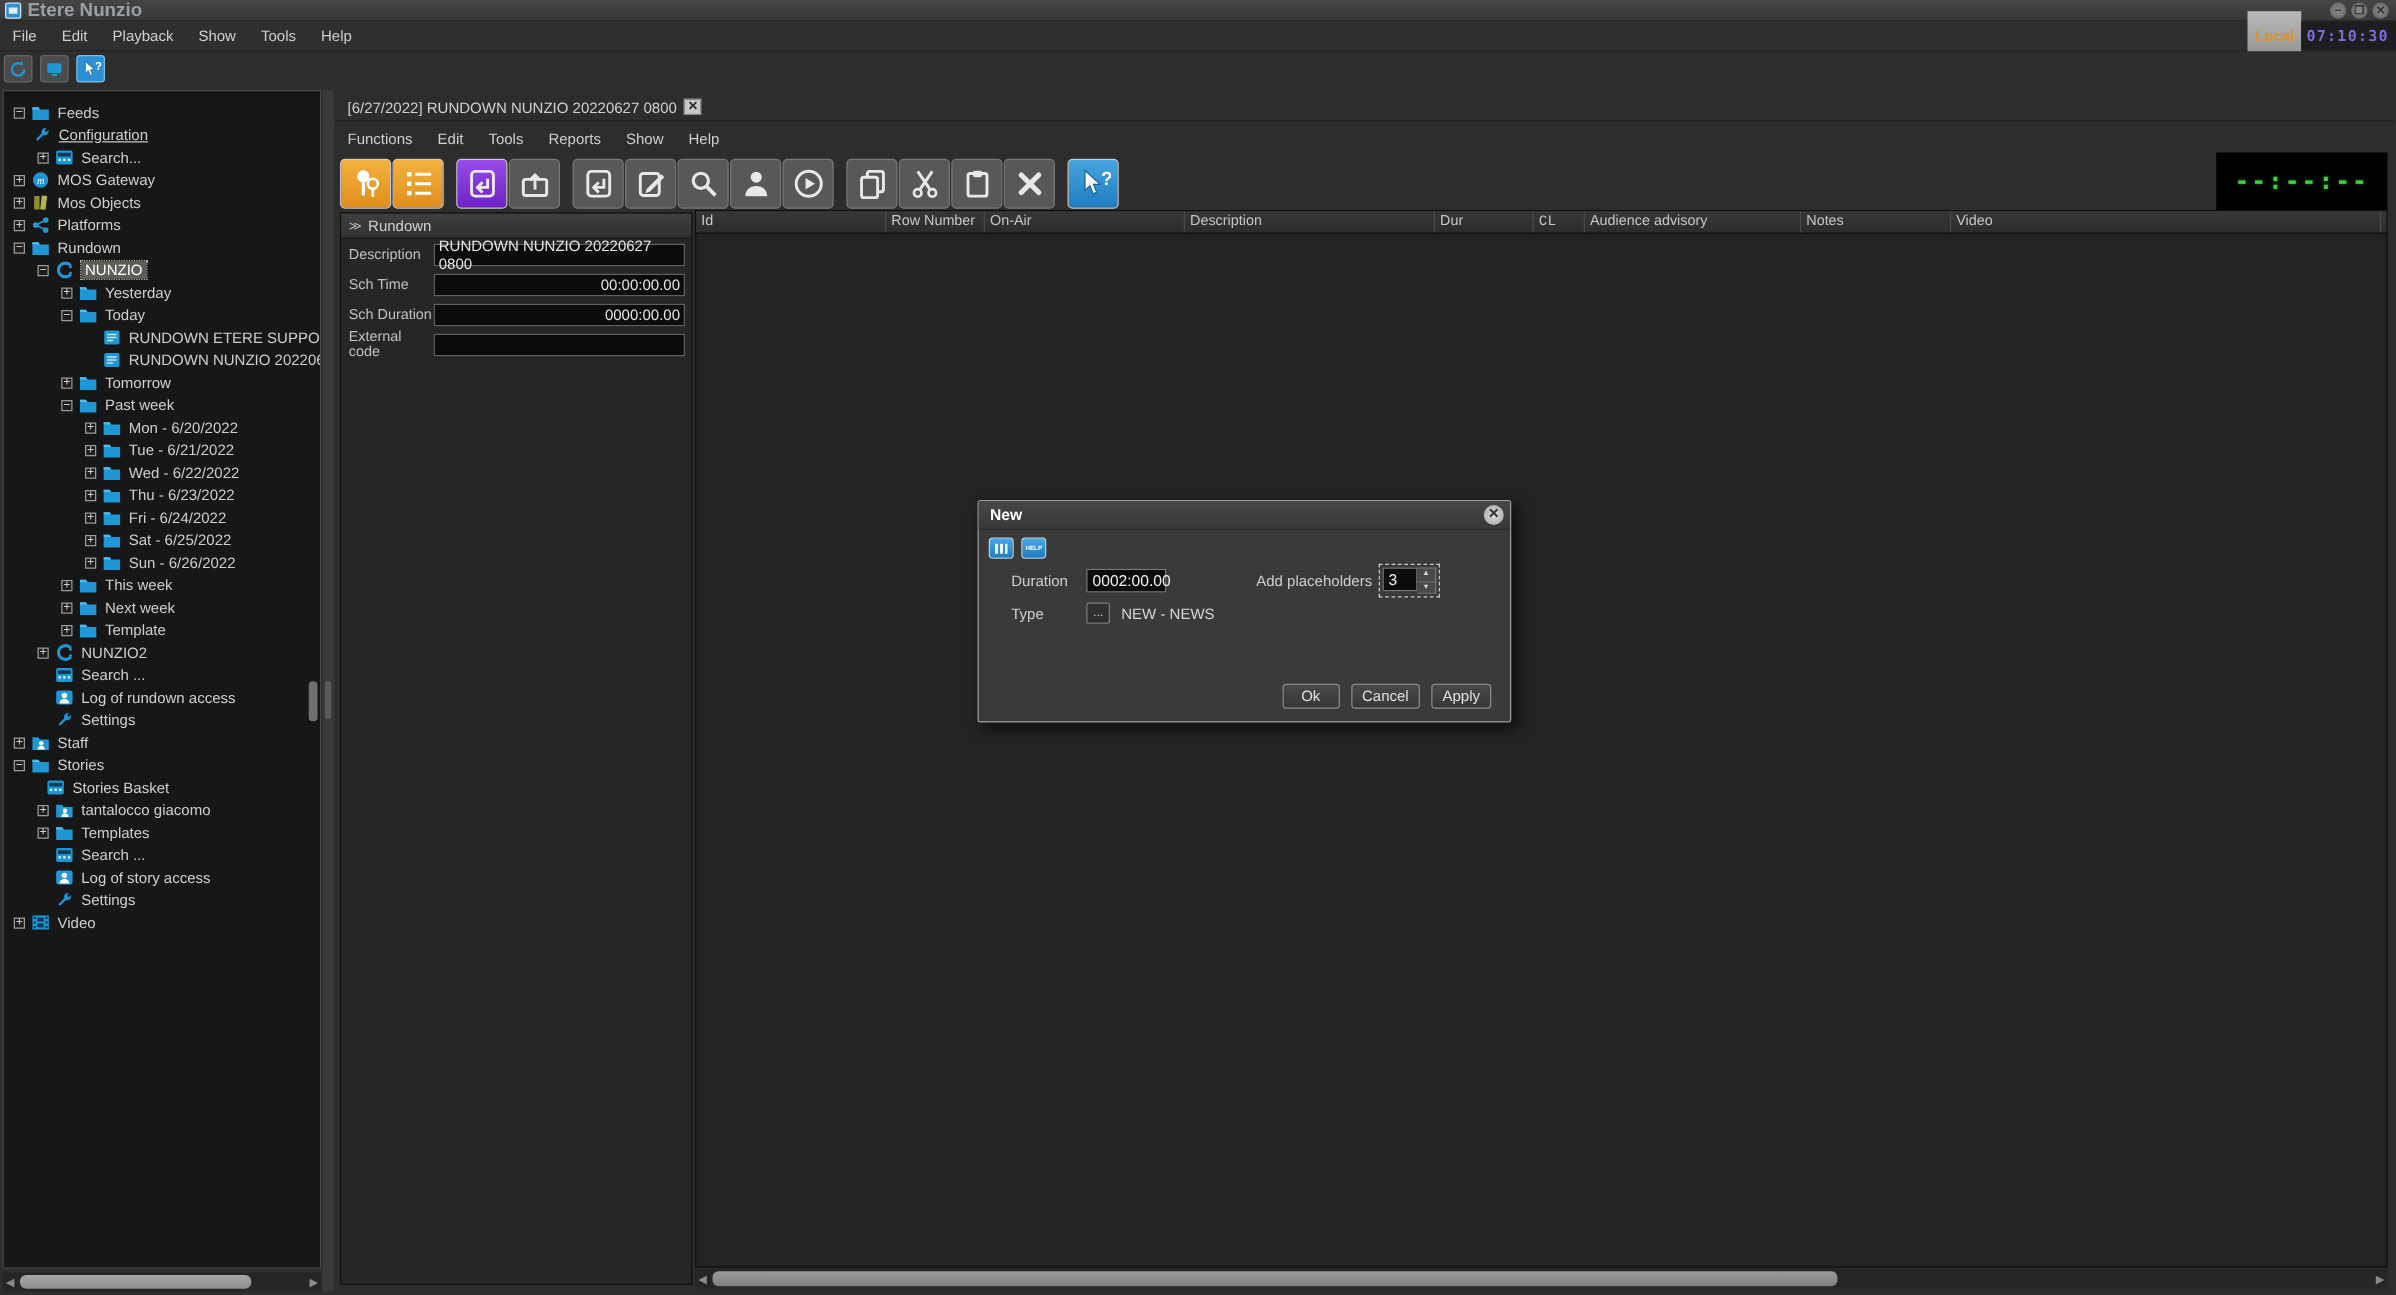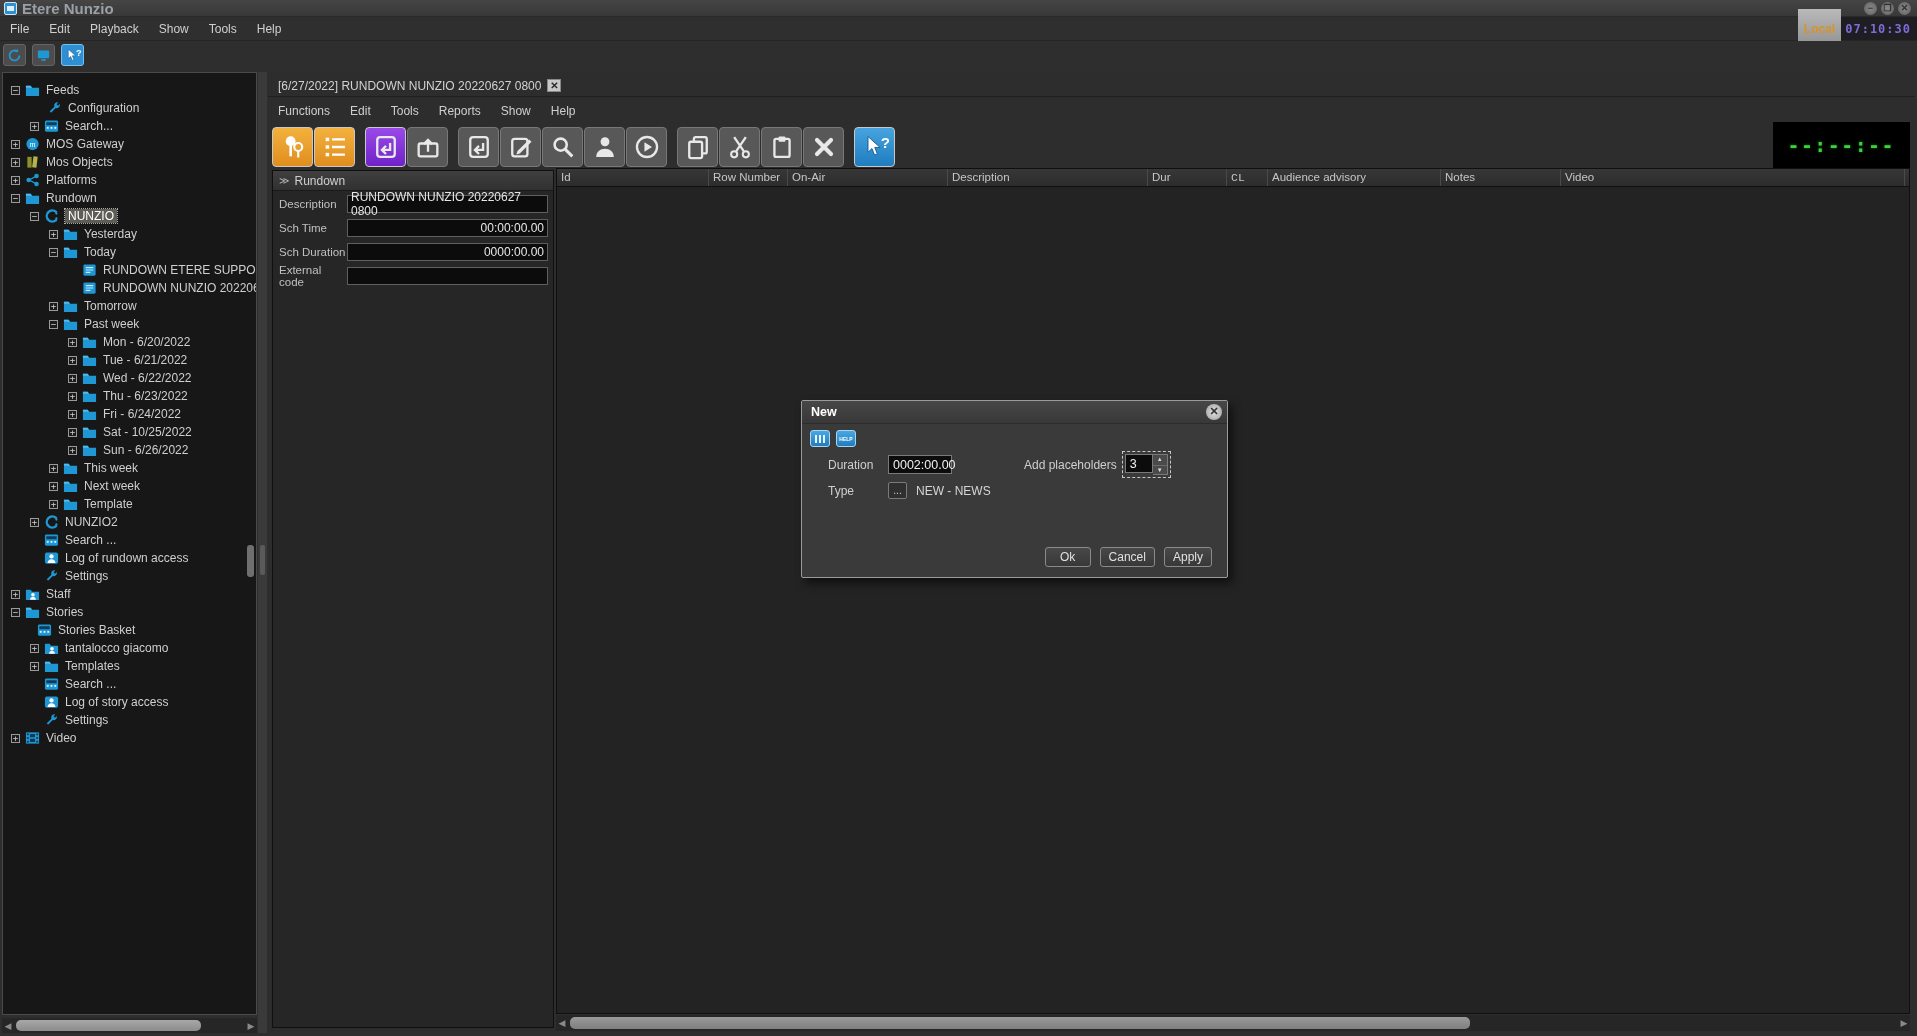--- a/index.html
+++ b/index.html
@@ -100,21 +100,21 @@
   #grid-header { display:flex; height:18px; background:linear-gradient(#373737,#2c2c2c);
     border-bottom:1px solid #0f0f0f; }
   .gcol { border-right:1px solid #4a4a4a; color:#c6c6c6; font-size:11.5px; padding:2px 0 0 4px;
     overflow:hidden; white-space:nowrap; flex:none; }
   #main-hscroll { left:556px; top:1015px; width:1354px; height:16px; background:#262626;
     display:flex; align-items:center; }
   #main-hthumb { height:12px; background:linear-gradient(#9a9a9a,#7f7f7f); border-radius:5px;
     width:900px; margin-left:2px; }
 
   
-  #dialog { left:801px; top:400px; width:427px; height:178px; background:#3a3a3a;
+  #dialog { left:782px; top:400px; width:427px; height:178px; background:#3a3a3a;
     border:1px solid #9a9a9a; box-shadow:4px 5px 10px rgba(0,0,0,.6); border-radius:2px; }
   #dialog-titlebar { height:23px; background:linear-gradient(#474747,#383838); display:flex;
     align-items:center; padding:0 5px 0 9px; border-bottom:1px solid #2c2c2c; }
   #dialog-title { color:#fff; font-weight:bold; font-size:12.5px; }
   #dialog-close { margin-left:auto; width:16px; height:16px; border-radius:50%;
     background:radial-gradient(#e0e0e0,#9f9f9f); color:#333; font-weight:bold; font-size:11px;
     line-height:15px; text-align:center; }
   #dialog-iconrow { display:flex; gap:6px; padding:6px 0 0 8px; }
   .dlg-icon { width:20px; height:17px; border-radius:3px; background:linear-gradient(#4aa7e4,#1f7dc0);
     border:1px solid #a8d4ee; display:flex; align-items:center; justify-content:center;
@@ -198,21 +198,21 @@
       <div class="trow" style="padding-left: 8px;">
         <span class="expander">−</span>
         <span class="ticon">
           <svg xmlns="http://www.w3.org/2000/svg" viewBox="0 0 16 14">
             <path d="M1 2.5h5l1.5 2H15v9H1z" fill="#1f97d4"></path>
             <path d="M1 2.5h5l1.5 2H1z" fill="#55b9ec"></path>
           </svg>
         </span>
         <span class="tlabel">Feeds</span>
       </div>
-      <div class="trow" style="padding-left: 30px;">
+      <div class="trow" style="padding-left: 9px; text-decoration: underline;">
         <span class="expander none"></span>
         <span class="ticon">
           <svg xmlns="http://www.w3.org/2000/svg" viewBox="0 0 16 16">
             <path d="M14.2 4.6a3.6 3.6 0 0 1-4.8 3.4L4.1 13.3 2.6 11.8 7.9 6.5A3.6 3.6 0 0 1 12.3 1.7l-2 2 1.8 1.8 2-2c.1.3.1.7.1 1.1z" fill="#1f97d4"></path>
           </svg>
         </span>
         <span class="tlabel">Configuration</span>
       </div>
       <div class="trow" style="padding-left: 27px;">
         <span class="expander">+</span>
@@ -397,21 +397,21 @@
         <span class="tlabel">Fri - 6/24/2022</span>
       </div>
       <div class="trow" style="padding-left: 65px;">
         <span class="expander">+</span>
         <span class="ticon">
           <svg xmlns="http://www.w3.org/2000/svg" viewBox="0 0 16 14">
             <path d="M1 2.5h5l1.5 2H15v9H1z" fill="#1f97d4"></path>
             <path d="M1 2.5h5l1.5 2H1z" fill="#55b9ec"></path>
           </svg>
         </span>
-        <span class="tlabel">Sat - 10/25/2022</span>
+        <span class="tlabel">Sat - 6/25/2022</span>
       </div>
       <div class="trow" style="padding-left: 65px;">
         <span class="expander">+</span>
         <span class="ticon">
           <svg xmlns="http://www.w3.org/2000/svg" viewBox="0 0 16 14">
             <path d="M1 2.5h5l1.5 2H15v9H1z" fill="#1f97d4"></path>
             <path d="M1 2.5h5l1.5 2H1z" fill="#55b9ec"></path>
           </svg>
         </span>
         <span class="tlabel">Sun - 6/26/2022</span>

